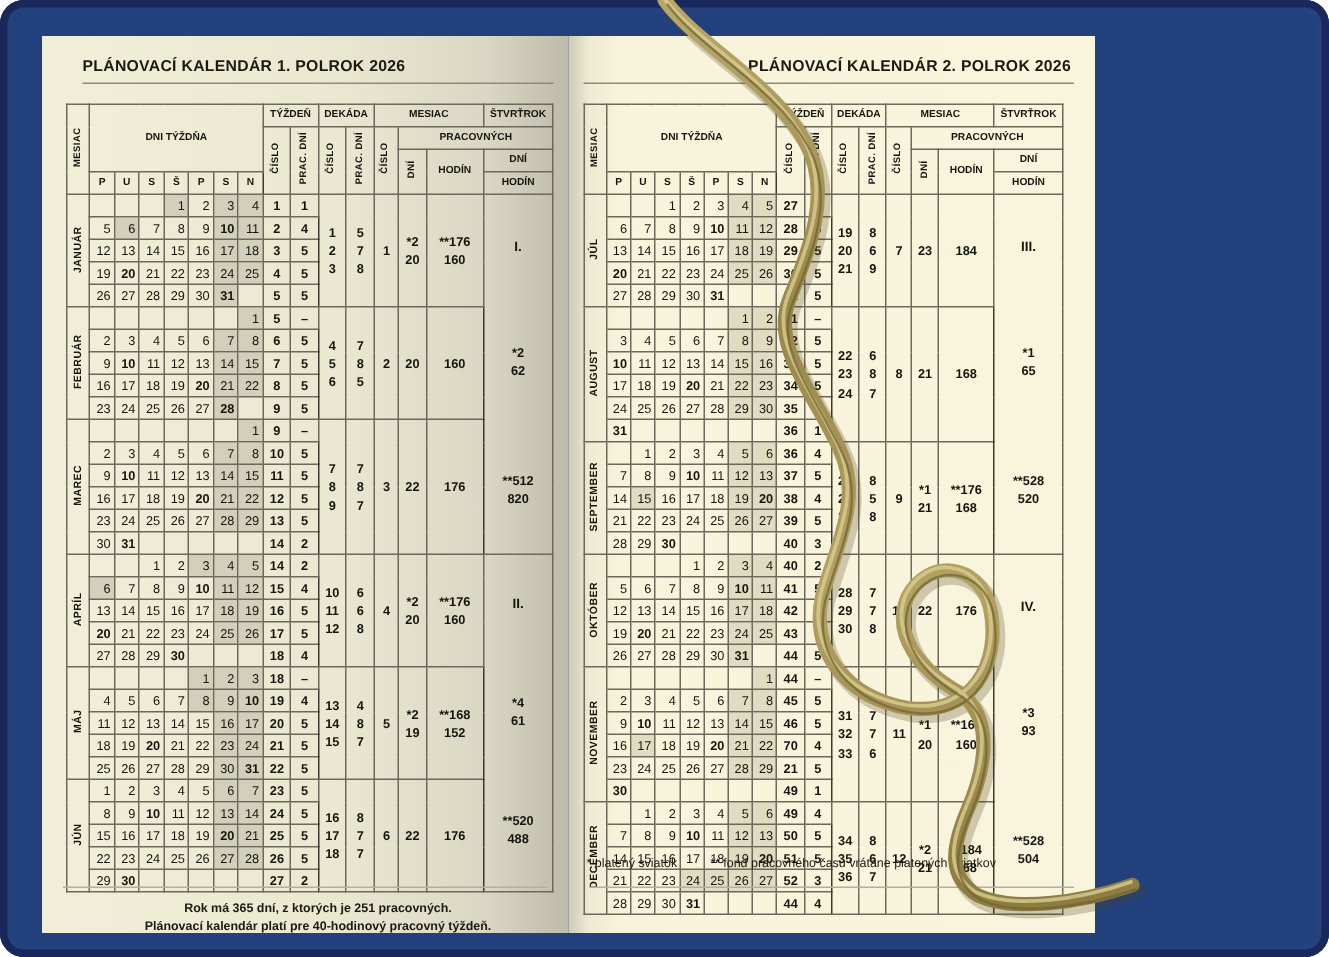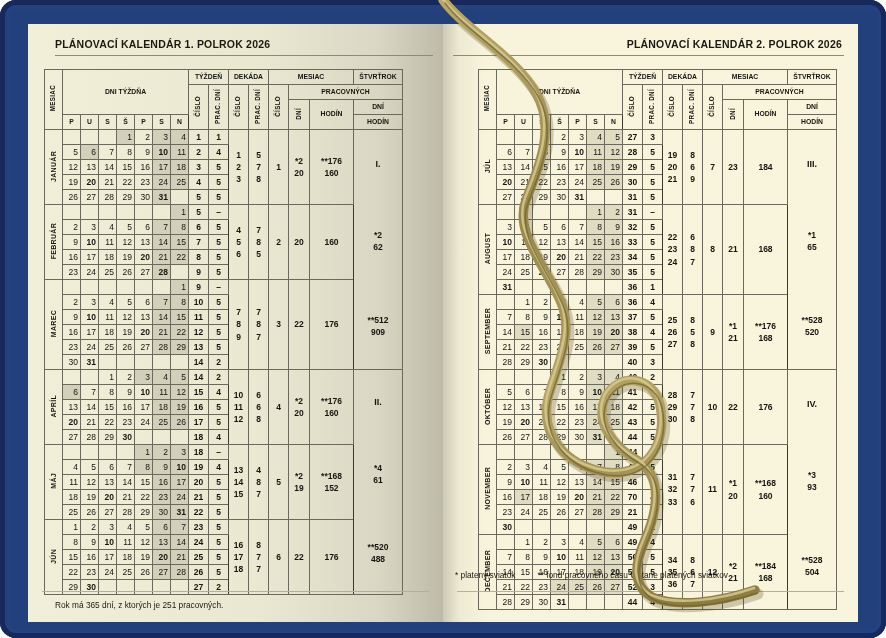--- a/index.html
+++ b/index.html
@@ -1,18 +1,18 @@
 <!DOCTYPE html>
 <html><head>
 <meta charset="utf-8">
 <style>
   html,body{margin:0;padding:0;background:#ffffff;font-family:"Liberation Sans",sans-serif;}
   .book{position:relative;width:886px;height:638px;background:#22407c;border-radius:16px;
         box-shadow:inset 0 0 0 5px #16295a, inset 0 0 0 9px #24427e;overflow:hidden;}
-  .pages{position:absolute;left:28px;top:24px;width:830px;height:598px;display:flex;}
+  .pages{position:absolute;left:28px;top:24px;width:702px;height:598px;display:flex;}
   .page{position:relative;width:415px;height:598px;box-sizing:border-box;}
   .page.left{background:linear-gradient(to right,#f2efd9 0%,#ebe8d2 55%,#d9d6c3 85%,#bdbaa9 100%);}
   .page.right{background:linear-gradient(to right,#cdcab6 0%,#efebd3 4%,#f8f4dc 10%,#f9f5dd 100%);}
   .page-inner{position:relative;height:100%;box-sizing:border-box;}
   .page.left .page-inner{padding:14px 10px 0 16px;}
   .page.right .page-inner{padding:14px 14px 0 10px;}
   .ptitle{font-size:10.5px;font-weight:bold;color:#1a1a12;letter-spacing:.2px;white-space:nowrap;}
   .page.left .ptitle{text-align:left;padding-left:11px;}
   .page.right .ptitle{text-align:right;padding-right:2px;}
   .trule{border:none;border-top:1px solid #8d8a77;margin:5px 0 0 0;}
@@ -33,21 +33,21 @@
   .cal tr.mt td{border-top:1.5px solid #3c3a2e;}
   .vt{writing-mode:vertical-rl;transform:rotate(180deg);white-space:nowrap;display:inline-block;
       font-weight:bold;letter-spacing:.3px;}
   td.mname .vt{font-size:7px;}
   td.vlab .vt{font-size:6.3px;}
   .stack div{line-height:1.45;font-weight:bold;font-size:8.5px;}
   td.qcell{vertical-align:middle;}
   .qwrap{display:flex;flex-direction:column;justify-content:space-around;height:100%;}
   .qwrap .qlabel{font-weight:bold;font-size:9px;}
   .qwrap .qpair div{line-height:1.4;font-weight:bold;font-size:8.5px;}
-  .foot-left{margin-top:5px;padding-left:11px;font-size:8.3px;color:#1a1a12;line-height:1.4;font-weight:400;}
+  .foot-left{margin-top:5px;padding-left:11px;font-size:8.3px;color:#1a1a12;line-height:1.4;font-weight:700;text-align:center;}
   .foot-right{position:absolute;bottom:42px;left:12px;right:14px;font-size:8.3px;color:#1a1a12;}
   .foot-right .gap{display:inline-block;width:22px;}
   .ribbon{position:absolute;left:0;top:0;pointer-events:none;}
 </style>
 </head>
 <body>
 
 <div class="book">
   <div class="pages">
 
@@ -149,21 +149,21 @@
                   </td>
                   <td class="gl qcell" rowspan="16">
                     <div class="qwrap">
                       <div class="qlabel">I.</div>
                       <div class="qpair">
                         <div>*2</div>
                         <div>62</div>
                       </div>
                       <div class="qpair">
                         <div>**512</div>
-                        <div>909</div>
+                        <div>820</div>
                       </div>
                     </div>
                   </td>
                 </tr>
                 <tr>
                   <td class="day">5</td>
                   <td class="day sh">6</td>
                   <td class="day">7</td>
                   <td class="day">8</td>
                   <td class="day">9</td>
@@ -636,20 +636,21 @@
                   <td class="day"></td>
                   <td class="day"></td>
                   <td class="gl bd">27</td>
                   <td class="bd">2</td>
                 </tr>
               </tbody>
             </table>
           </div>
         <div class="foot-left">
           <div>Rok má 365 dní, z ktorých je 251 pracovných.</div>
+          <div>Plánovací kalendár platí pre 40-hodinový pracovný týždeň.</div>
         </div>
         <div class="brule"></div>
       </div>
     </div>
 
     <div class="page right">
       <div class="page-inner">
         <div class="ptitle">PLÁNOVACÍ KALENDÁR 2. POLROK 2026</div>
         <hr class="trule">
         <div id="table-right">

